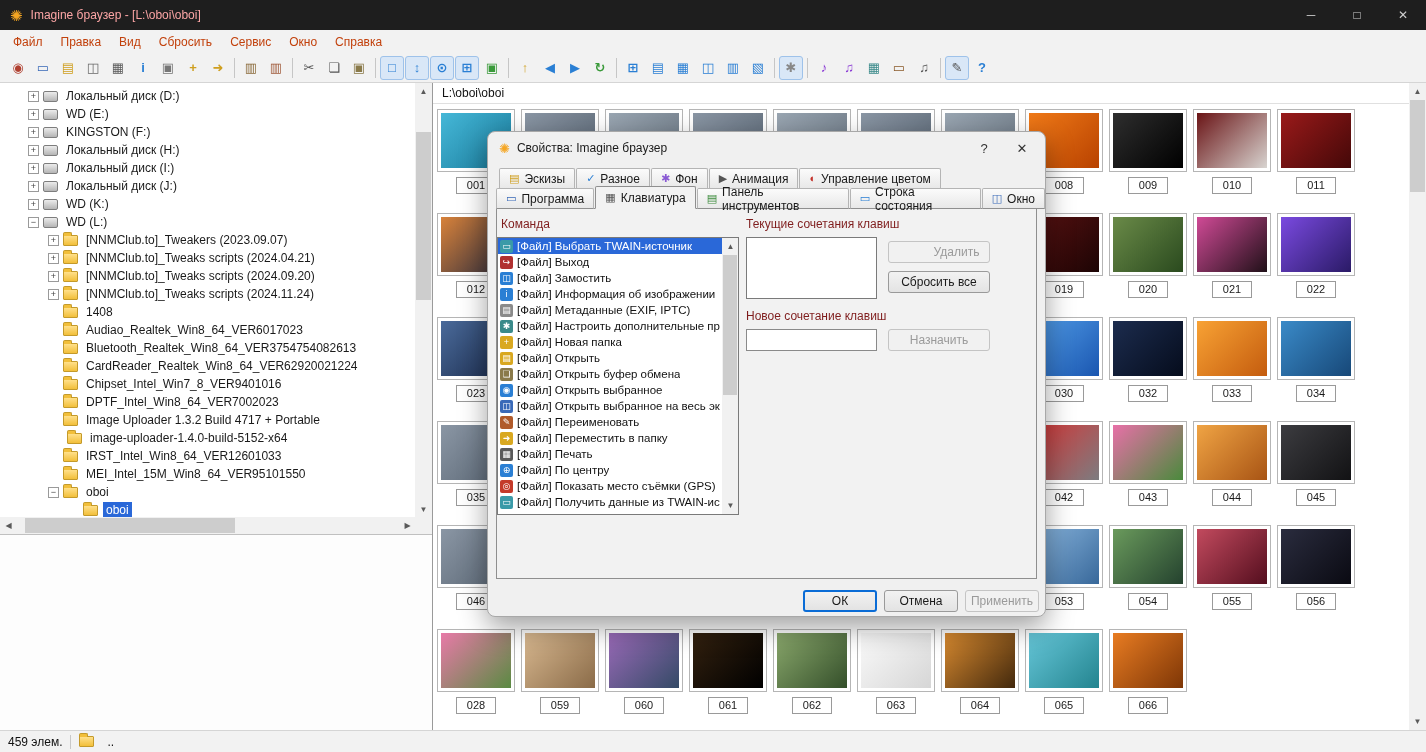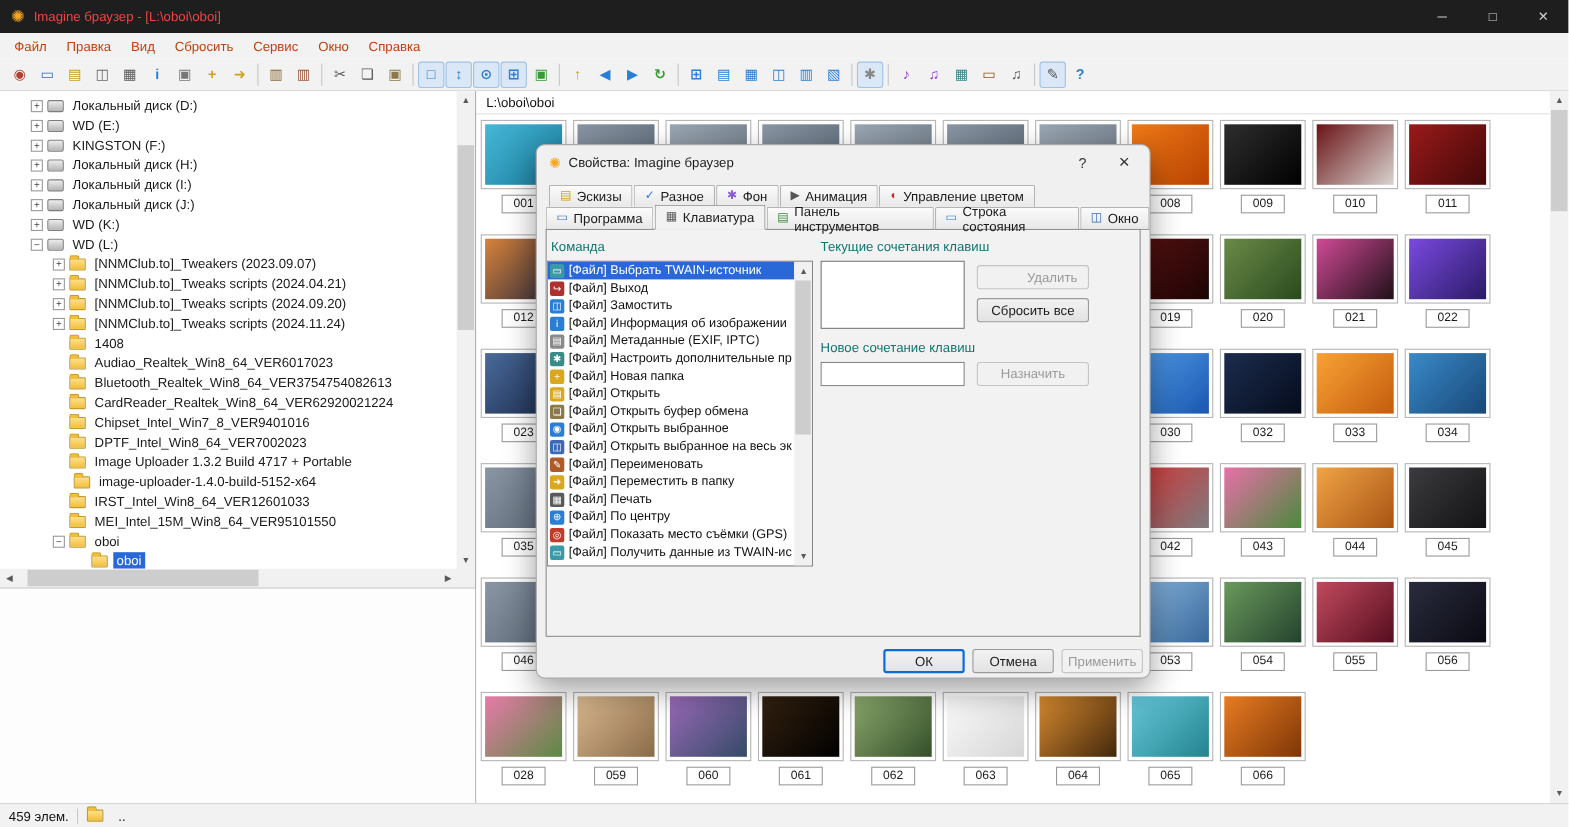--- a/index.html
+++ b/index.html
@@ -2,21 +2,21 @@
 <html><head>
 <meta charset="utf-8">
 <style>
   *{margin:0;padding:0;box-sizing:border-box;font-family:"Liberation Sans","DejaVu Sans",sans-serif;}
   html,body{width:1426px;height:752px;overflow:hidden;background:#fff;font-size:12px;color:#111;}
   .window{position:relative;width:1426px;height:752px;}
 
   
   .titlebar{height:30px;background:#1e1e1e;display:flex;align-items:center;}
   .app-icon{font-size:15px;color:#f5a623;margin:0 8px 0 10px;line-height:1;}
-  .title-text{font-size:12px;color:#ef4444;}
+  .title-text{font-size:12px;color:#fca5a5;}
   .win-controls{margin-left:auto;display:flex;height:100%;}
   .win-btn{width:46px;height:100%;display:flex;align-items:center;justify-content:center;color:#cfcfcf;font-size:12px;}
 
   
   .menubar{height:23px;background:#f2f2f2;display:flex;align-items:center;padding-left:4px;}
   .menu-item{padding:3px 9px;color:#c2410c;}
   .toolbar{height:30px;background:#f2f2f2;display:flex;align-items:center;padding-left:6px;gap:1px;border-bottom:1px solid #d5d5d5;}
   .tb-btn{width:24px;height:24px;display:flex;align-items:center;justify-content:center;font-size:13px;border-radius:3px;border:1px solid transparent;}
   .tb-btn.pressed{background:#d9e7f7;border-color:#9ec2ea;}
   .tb-sep{width:1px;height:20px;background:#c6c6c6;margin:0 3px;}
@@ -68,21 +68,21 @@
   .dlg-title-text{font-size:12px;color:#1a1a1a;}
   .dlg-controls{margin-left:auto;display:flex;}
   .dlg-ctl{width:38px;height:28px;display:flex;align-items:center;justify-content:center;font-size:13px;color:#333;border-radius:4px;}
   .tabs1{position:absolute;left:11px;top:36px;display:flex;gap:1px;}
   .tabs2{position:absolute;left:8px;top:56px;display:flex;gap:1px;z-index:3;}
   .tab{height:20px;padding:0 9px;display:flex;align-items:center;gap:5px;border:1px solid #b4b4b4;border-bottom:none;border-radius:2px 2px 0 0;background:linear-gradient(#fbfbfb,#e8e8e8);font-size:12px;color:#1a1a1a;}
   .tabs2 .tab{height:21px;border-bottom:1px solid #8f8f8f;}
   .tabs2 .tab.active{background:#f2f2f2;border-color:#8f8f8f;border-bottom:1px solid #f2f2f2;height:23px;margin-top:-2px;z-index:4;}
   .tab-ic{font-size:11px;line-height:1;}
   .tab-page{position:absolute;left:8px;right:8px;top:76px;height:371px;border:1px solid #8f8f8f;background:#f2f2f2;}
-  .pg-label{position:absolute;font-size:12px;color:#0f766e;}
+  .pg-label{position:absolute;font-size:12px;color:#7f1d1d;}
   .cmd-list{position:absolute;left:0;top:28px;width:242px;height:278px;background:#fff;border:1px solid #7a7a7a;overflow:hidden;padding-right:16px;}
   .cmd-row{height:16px;display:flex;align-items:center;gap:4px;padding:0 2px;white-space:nowrap;overflow:hidden;font-size:11.5px;}
   .cmd-row.sel{background:#2a68d8;color:#fff;}
   .cmd-ic{width:13px;height:13px;border-radius:2px;display:inline-flex;align-items:center;justify-content:center;font-size:9px;color:#fff;flex:none;}
   .cmd-text{overflow:hidden;}
   .cmd-vscroll{position:absolute;left:225px;top:29px;width:16px;height:276px;background:#f1f1f1;display:flex;flex-direction:column;}
   .cur-list{position:absolute;left:249px;top:28px;width:131px;height:62px;background:#fff;border:1px solid #7a7a7a;}
   .shortcut-input{position:absolute;left:249px;top:120px;width:131px;height:22px;border:1px solid #8a8a8a;background:#fff;font-size:12px;padding:0 4px;}
   .btn{background:linear-gradient(#f2f2f2,#e3e3e3);border:1px solid #9a9a9a;border-radius:3px;font-size:12px;color:#1a1a1a;display:flex;align-items:center;justify-content:center;}
   .btn.disabled{color:#9a9a9a;background:#f1f1f1;border-color:#c4c4c4;}

